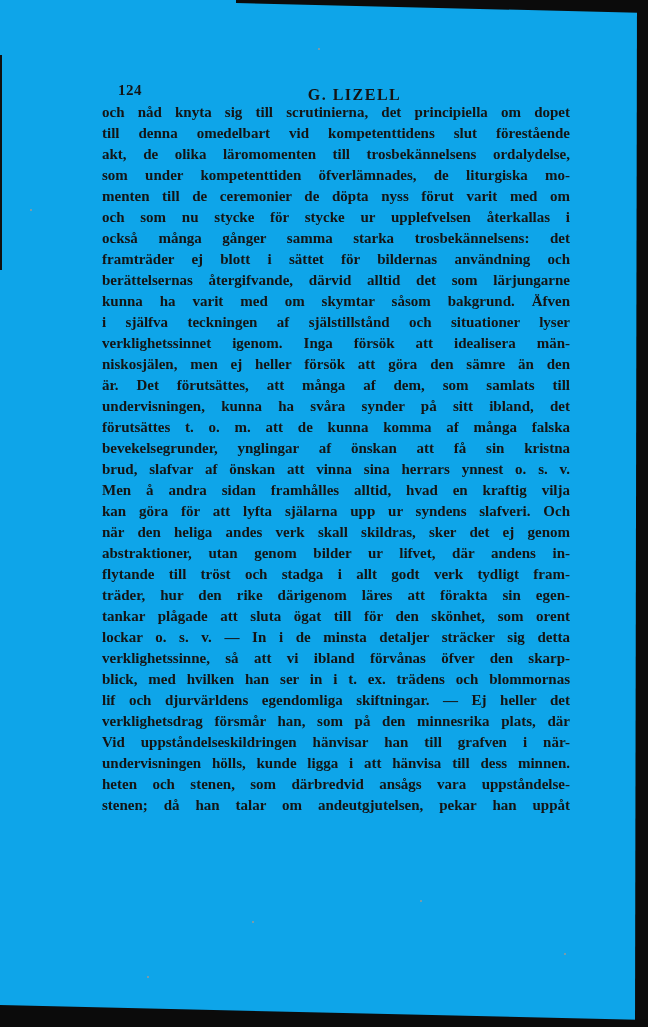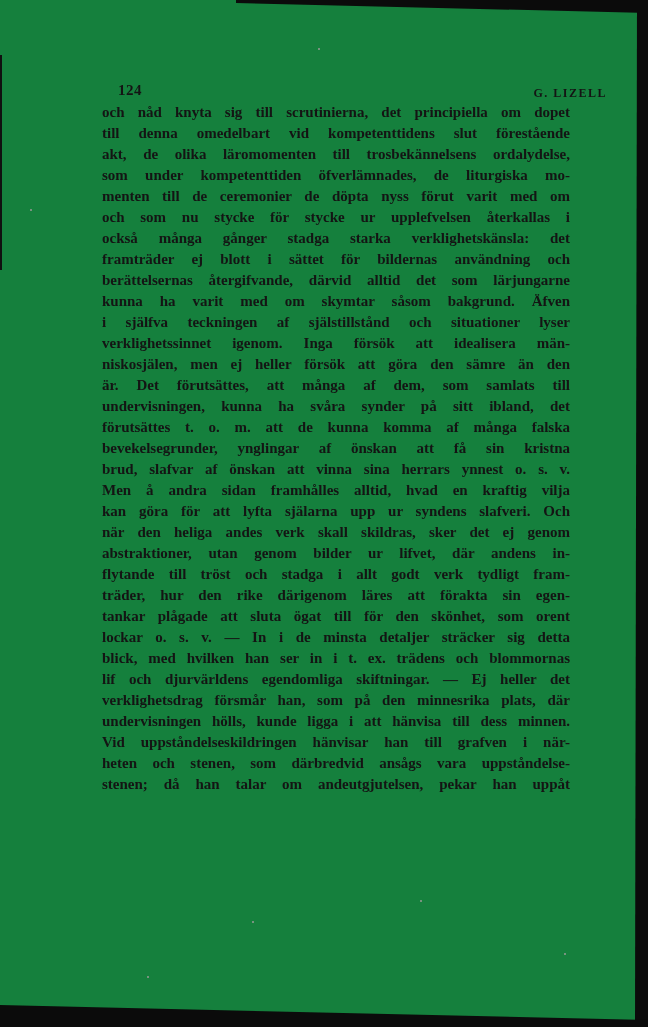--- a/index.html
+++ b/index.html
@@ -4,21 +4,21 @@
 <style>
   html, body {
     margin: 0;
     padding: 0;
     background: #e8e8e6;
   }
   .page {
     position: relative;
     width: 648px;
     height: 1027px;
-    background: #15803d;
+    background: #0ea5e9;
     overflow: hidden;
     font-family: "Liberation Serif", serif;
     color: #141414;
   }
   
   .scan-edge { position: absolute; background: #0b0b0b; }
   .scan-edge.top {
     left: 0; top: 0; width: 648px; height: 14px; background: none;
   }
   .scan-edge.top::before {
@@ -41,22 +41,22 @@
     position: absolute; width: 2px; height: 2px; border-radius: 50%;
     background: #9a9a96;
   }
   
   .page-number {
     position: absolute; left: 118px; top: 82px;
     font-size: 15px; font-weight: 700; letter-spacing: 0.5px;
   }
   .running-header {
     position: absolute; left: 102px; top: 86px; width: 505px;
-    text-align: right;
-    font-size: 12px; font-weight: 700; letter-spacing: 1.5px;
+    text-align: center;
+    font-size: 16px; font-weight: 700; letter-spacing: 1.5px;
   }
   
   .body-text {
     position: absolute; left: 102px; top: 102px; width: 468px;
   }
   .body-text .line {
     height: 21px; line-height: 21px;
     font-size: 15px; font-weight: 700;
     text-align: justify;
     text-align-last: justify;
@@ -85,42 +85,43 @@
   <span class="page-number">124</span>
   <span class="running-header">G. LIZELL</span>
 
   <div class="body-text" id="body-text">
       <div class="line">och nåd knyta sig till scrutinierna, det principiella om dopet</div>
       <div class="line">till denna omedelbart vid kompetenttidens slut förestående</div>
       <div class="line">akt, de olika läromomenten till trosbekännelsens ordalydelse,</div>
       <div class="line">som under kompetenttiden öfverlämnades, de liturgiska mo-</div>
       <div class="line">menten till de ceremonier de döpta nyss förut varit med om</div>
       <div class="line">och som nu stycke för stycke ur upplefvelsen återkallas i</div>
-      <div class="line">också många gånger stadga starka verklighetskänsla: det</div>
+      <div class="line">också många gånger samma starka trosbekännelsens: det</div>
       <div class="line">framträder ej blott i sättet för bildernas användning och</div>
       <div class="line">berättelsernas återgifvande, därvid alltid det som lärjungarne</div>
       <div class="line">kunna ha varit med om skymtar såsom bakgrund. Äfven</div>
       <div class="line">i själfva teckningen af själstillstånd och situationer lyser</div>
       <div class="line">verklighetssinnet igenom. Inga försök att idealisera män-</div>
       <div class="line">niskosjälen, men ej heller försök att göra den sämre än den</div>
       <div class="line">är. Det förutsättes, att många af dem, som samlats till</div>
       <div class="line">undervisningen, kunna ha svåra synder på sitt ibland, det</div>
       <div class="line">förutsättes t. o. m. att de kunna komma af många falska</div>
       <div class="line">bevekelsegrunder, ynglingar af önskan att få sin kristna</div>
       <div class="line">brud, slafvar af önskan att vinna sina herrars ynnest o. s. v.</div>
       <div class="line">Men å andra sidan framhålles alltid, hvad en kraftig vilja</div>
       <div class="line">kan göra för att lyfta själarna upp ur syndens slafveri. Och</div>
       <div class="line">när den heliga andes verk skall skildras, sker det ej genom</div>
       <div class="line">abstraktioner, utan genom bilder ur lifvet, där andens in-</div>
       <div class="line">flytande till tröst och stadga i allt godt verk tydligt fram-</div>
       <div class="line">träder, hur den rike därigenom läres att förakta sin egen-</div>
       <div class="line">tankar plågade att sluta ögat till för den skönhet, som orent</div>
       <div class="line">lockar o. s. v. — In i de minsta detaljer sträcker sig detta</div>
+      <div class="line">verklighetssinne, så att vi ibland förvånas öfver den skarp-</div>
       <div class="line">blick, med hvilken han ser in i t. ex. trädens och blommornas</div>
       <div class="line">lif och djurvärldens egendomliga skiftningar. — Ej heller det</div>
       <div class="line">verklighetsdrag försmår han, som på den minnesrika plats, där</div>
+      <div class="line">Vid uppståndelseskildringen hänvisar han till grafven i när-</div>
       <div class="line">undervisningen hölls, kunde ligga i att hänvisa till dess minnen.</div>
-      <div class="line">Vid uppståndelseskildringen hänvisar han till grafven i när-</div>
       <div class="line">heten och stenen, som därbredvid ansågs vara uppståndelse-</div>
       <div class="line">stenen; då han talar om andeutgjutelsen, pekar han uppåt</div>
     </div>
 
 </div>
 
 </body></html>

